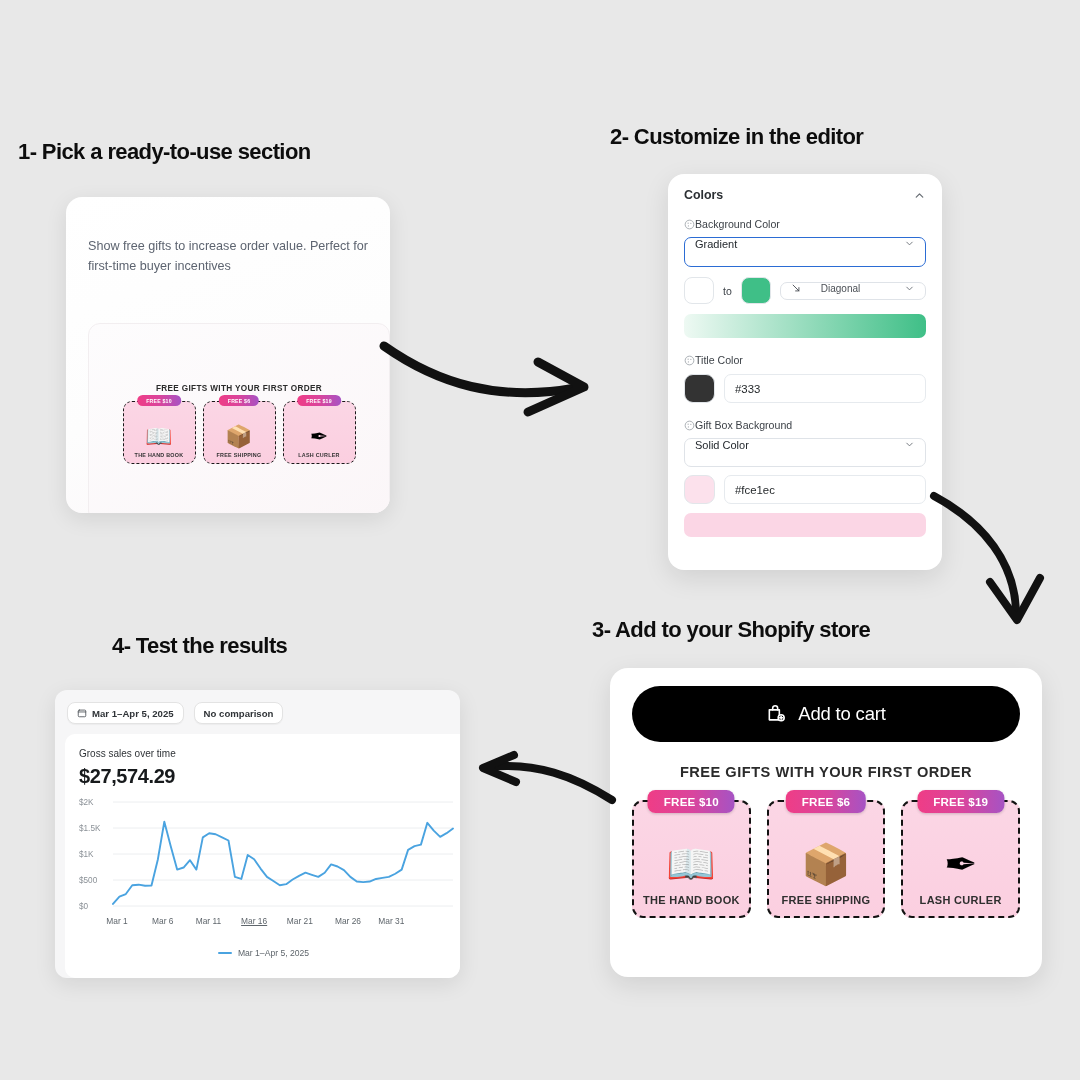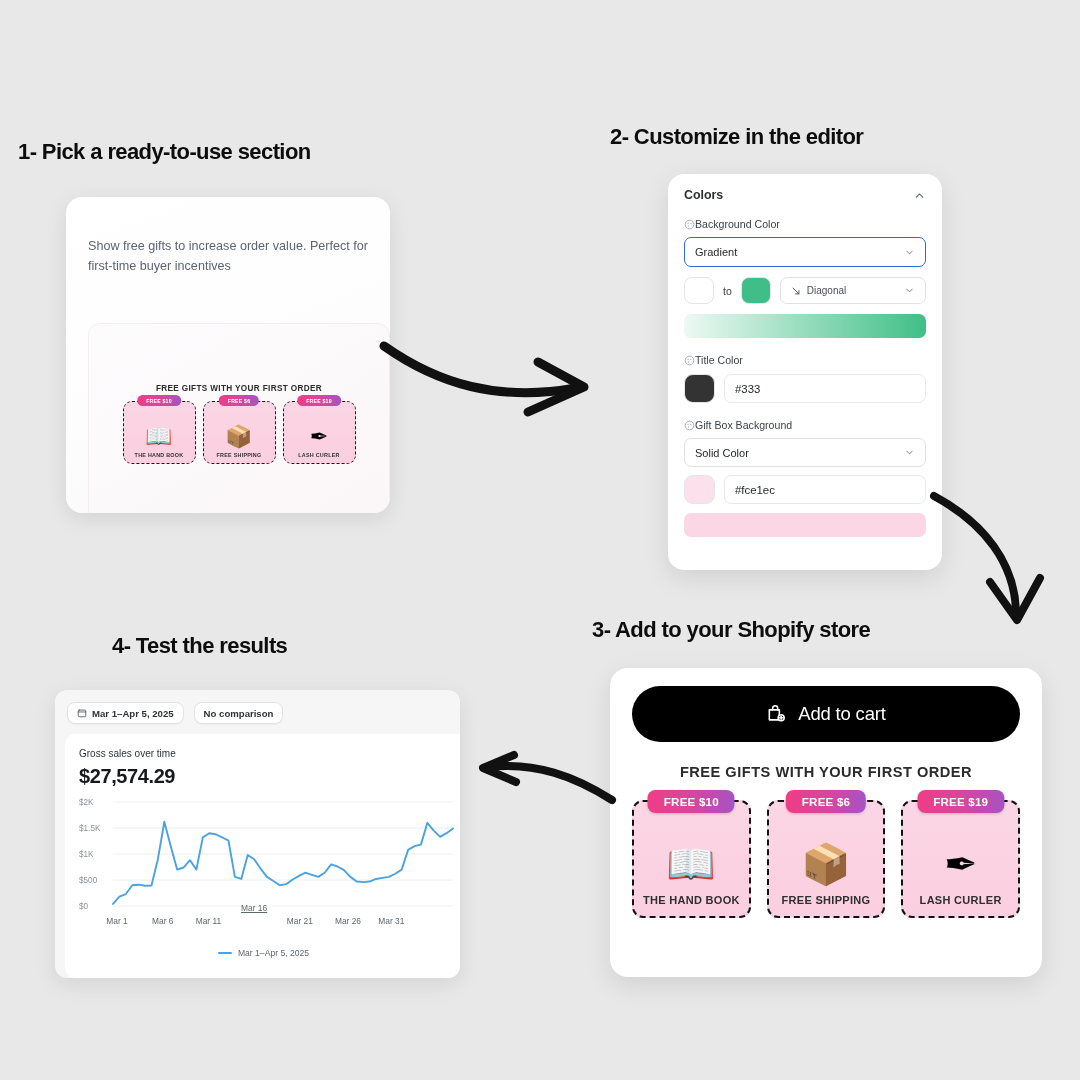--- a/index.html
+++ b/index.html
@@ -82,29 +82,29 @@
   #card-editor .ed-pad { padding: 14px 16px 16px 16px; }
   .ed-head { display:flex; align-items:center; justify-content:space-between; }
   .ed-head .h { font-size: 12.4px; font-weight: 600; color:#2b2f33; }
   .chev { width: 13px; height: 13px; color:#6b7177; }
   .fld-label { display:flex; align-items:center; margin-top: 16px; }
   .fld-label .txt { font-size: 10.6px; color:#3d4248; }
   .pal { width: 11px; height: 11px; flex:none; color:#9aa0a6; }
   .select, .textbox {
     margin-top: 7px; width: 100%; height: 29px;
     border:1px solid #dfe3e8; border-radius: 7px; background:#fff;
-    display:flex; align-items:center; padding: 0 10px;
+    display:flex; align-items:flex-start; padding: 0 10px;
     font-size: 11px; color:#24292e;
   }
   .select.focused { border:1.6px solid #2b6cd4; height: 30px; }
   .select .caret { margin-left:auto; color:#6b7177; width:11px; height:11px; }
   .grad-row { display:flex; align-items:center; gap:9px; margin-top: 10px; }
   .sw { width: 30px; height: 27px; border-radius: 8px; border:1px solid #e2e6ea; flex:none; }
   .to { font-size: 10.5px; color:#3d4248; }
-  .select.small { margin-top:0; flex:1; height: 27px; gap:6px; }
+  .select.small { margin-top:0; flex:1; height: 18px; gap:20px; }
   .diag { font-size:10px; color:#4a4f55; }
   .grad-bar { margin-top: 10px; height: 24px; border-radius: 7px; }
   .swatch-row { display:flex; align-items:center; gap:9px; margin-top: 8px; }
   .sw.lg { width: 31px; height: 29px; border-radius: 9px; }
   .tb { flex:1; height: 29px; border:1px solid #e6eaee; border-radius: 7px;
         background:#fff; display:flex; align-items:center; padding:0 10px;
         font-size: 11.4px; color:#1f2326; }
   .pink-bar { margin-top: 9px; height: 24px; border-radius: 7px; background:#fbd6e5; }
 
   
@@ -362,21 +362,21 @@
             <div class="ylab" style="top: 8px;">$2K</div>
             <div class="ylab" style="top: 34px;">$1.5K</div>
             <div class="ylab" style="top: 60px;">$1K</div>
             <div class="ylab" style="top: 86px;">$500</div>
             <div class="ylab" style="top: 112px;">$0</div>
           </div>
         <div id="xlabels">
             <div class="xlab" style="left: 38px; top: 122px;">Mar 1</div>
             <div class="xlab" style="left: 83.7143px; top: 122px;">Mar 6</div>
             <div class="xlab" style="left: 129.429px; top: 122px;">Mar 11</div>
-            <div class="xlab" style="left: 175.143px; top: 109px; text-decoration: underline;">Mar 16</div>
+            <div class="xlab" style="left: 175.143px; top: 122px; text-decoration: underline;">Mar 16</div>
             <div class="xlab" style="left: 220.857px; top: 122px;">Mar 21</div>
             <div class="xlab" style="left: 269px; top: 122px;">Mar 26</div>
             <div class="xlab" style="left: 312.286px; top: 122px;">Mar 31</div>
           </div>
       </div>
 
       <div class="legend">
         <span class="leg-line" style="background: rgb(74, 163, 224);"></span>
         <span>Mar 1–Apr 5, 2025</span>
       </div>

